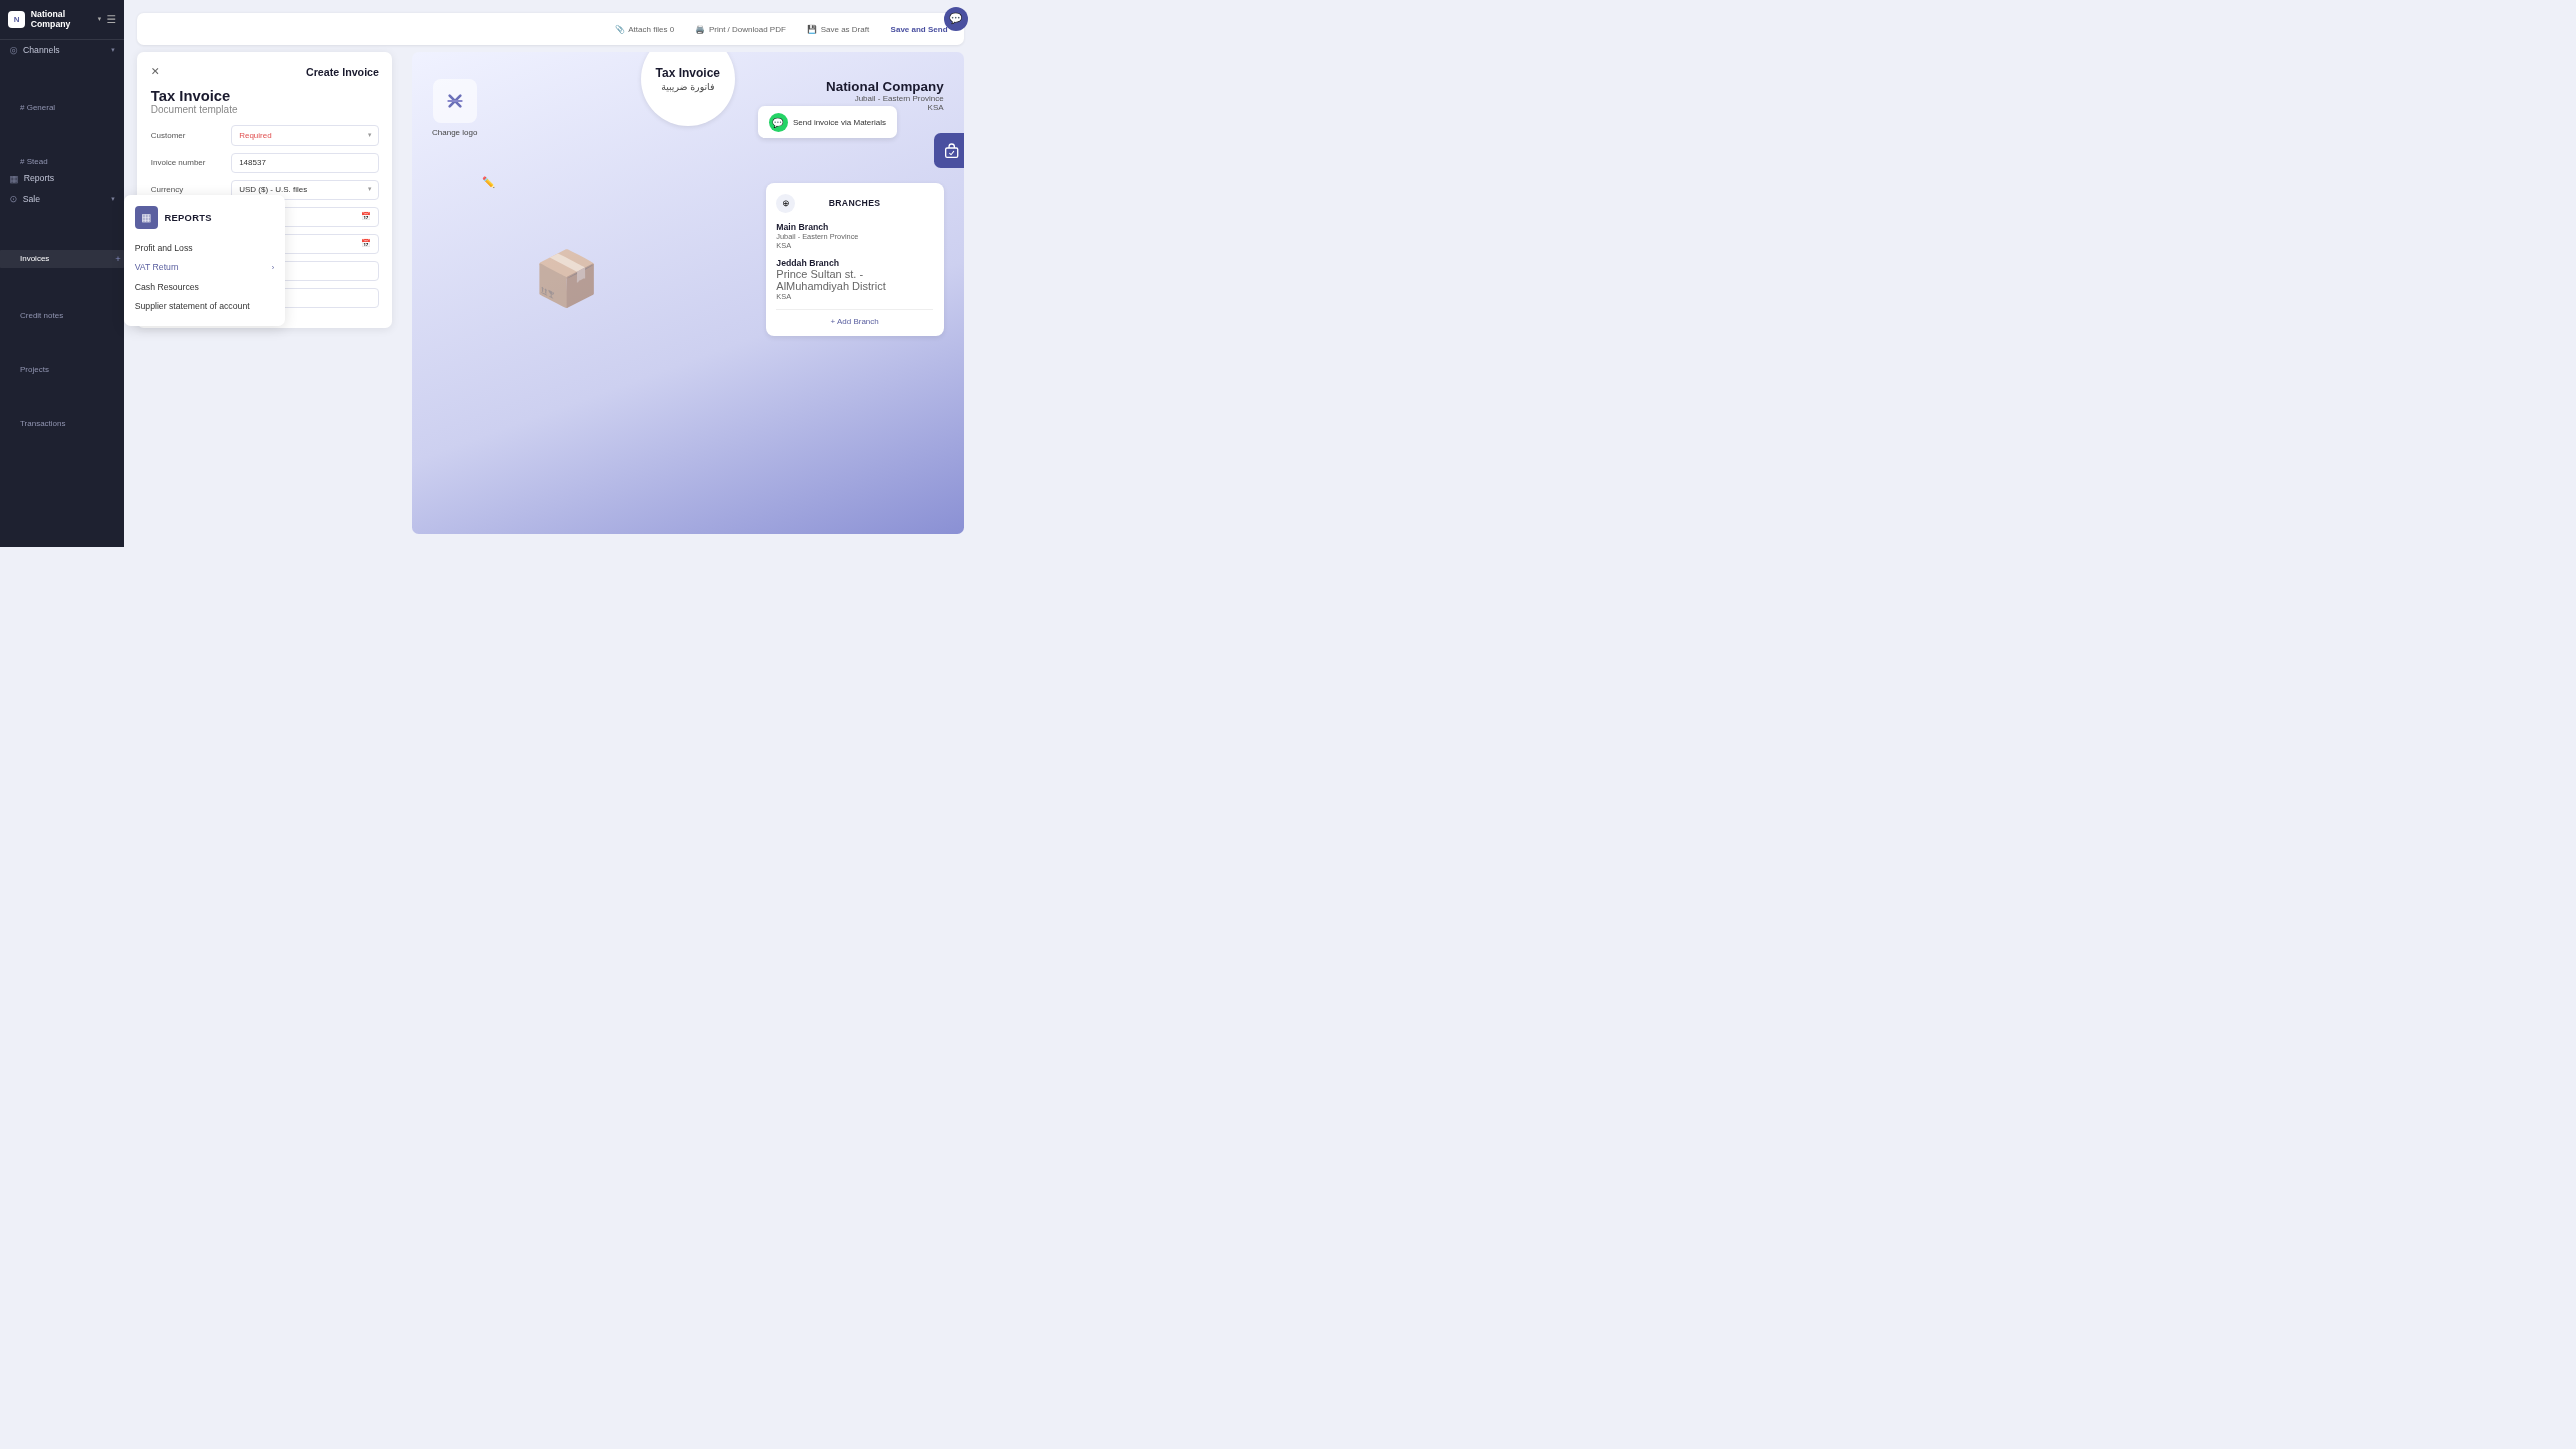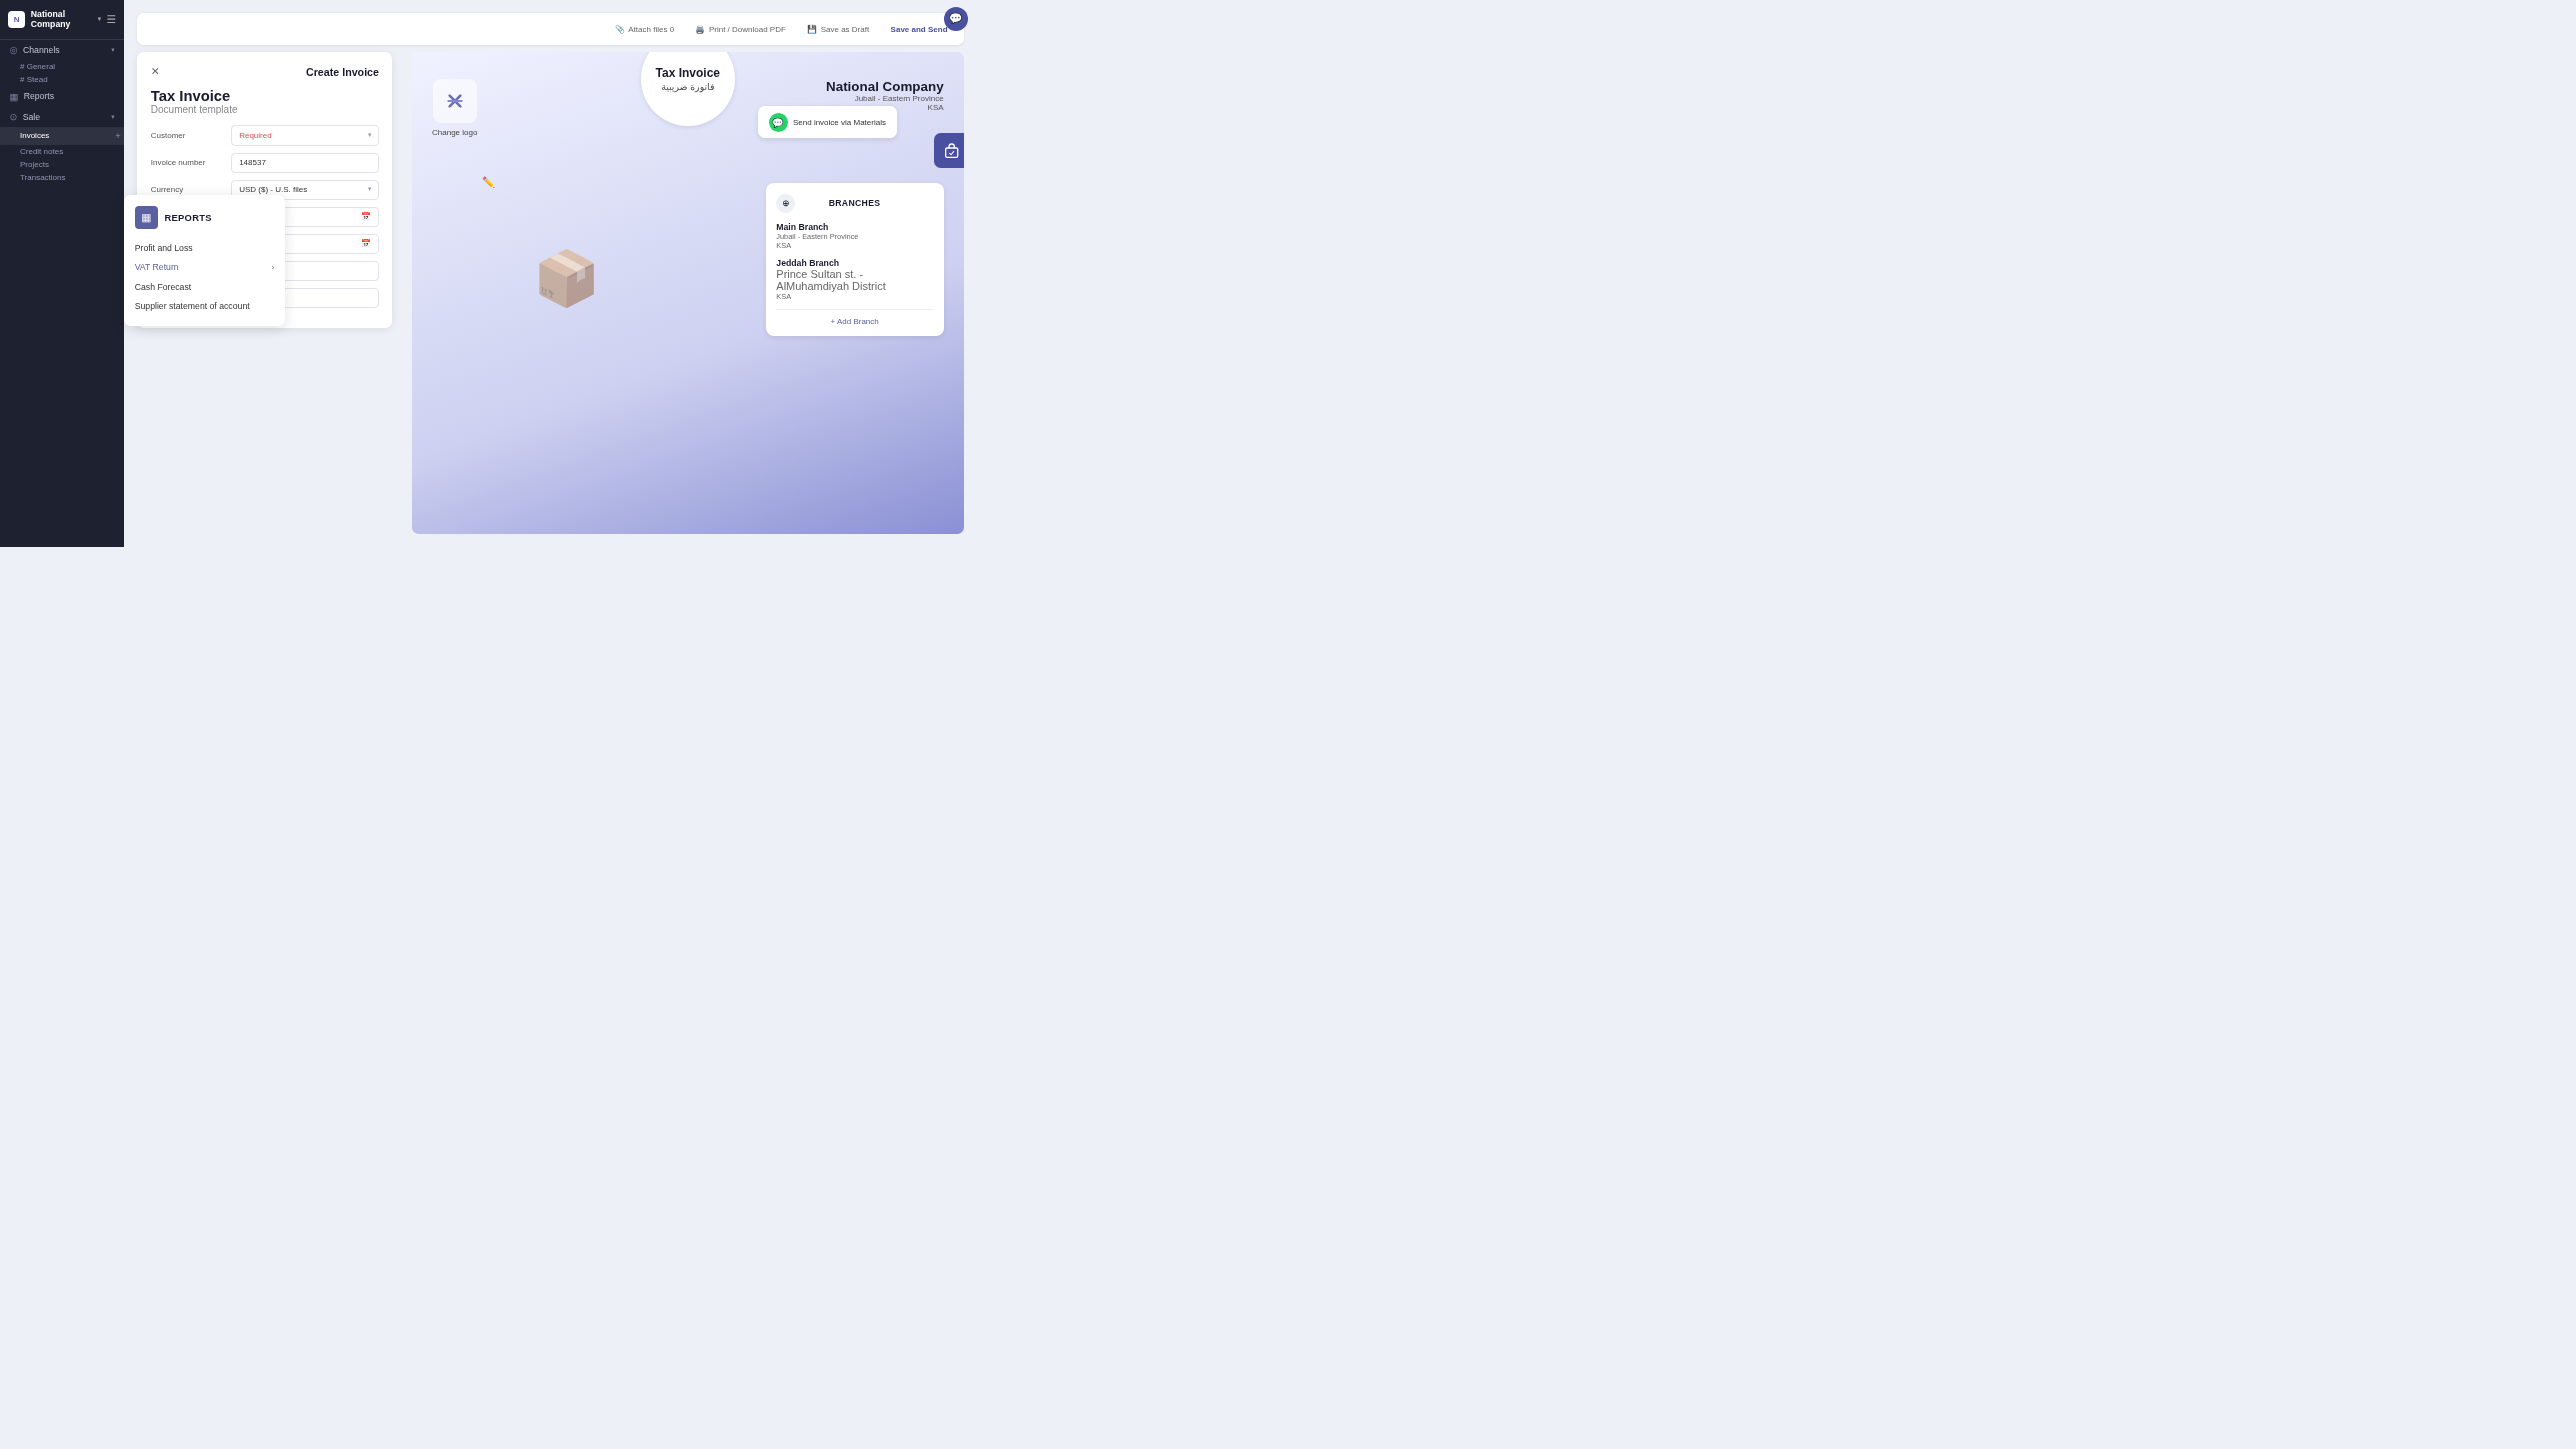--- a/index.html
+++ b/index.html
@@ -47,21 +47,21 @@
       font-size: 10.7px; color: #aaa; cursor: pointer;
     }
     .sidebar-item {
       display: flex; align-items: center;
       padding: 4.7px 9.4px;
       gap: 5.4px;
       font-size: 8.7px; color: #c0c4d6;
       cursor: pointer;
     }
     .sidebar-item-icon { font-size: 9.4px; color: #7a7f9a; }
-    .sidebar-sub { padding-left: 20px; font-size: 8px; color: #9094b0; padding-top: 2px; padding-bottom: 2px; }
+    .sidebar-sub { padding-left: 20px; font-size: 8px; color: #9094b0; padding-top: 2px; padding-bottom: 2px; margin-top: 41px; }
     .sidebar-sub.active { color: #fff; background: rgba(255,255,255,0.08); border-radius: 1px; padding: 3.4px 3.4px 3.4px 20px; }
 
     
     .main {
       position: absolute;
       left: 124px; top: 0;
       right: 0; bottom: 0;
       background: #eef0f8;
     }
 
@@ -393,21 +393,21 @@
   <div class="reports-popup">
     <div class="reports-popup-header">
       <div class="reports-icon-box">▦</div>
       <span class="reports-popup-title">REPORTS</span>
     </div>
     <div class="reports-item">Profit and Loss</div>
     <div class="reports-item active" style="display:flex;justify-content:space-between;align-items:center;">
       <span>VAT Return</span>
       <span style="font-size:7.4px;color:#5b60a0;">›</span>
     </div>
-    <div class="reports-item">Cash Forecast</div>
+    <div class="reports-item">Cash Resources</div>
     <div class="reports-item">Supplier statement of account</div>
   </div>
 
   <div style="position:absolute;left:104px;top:50%;transform:translateY(-50%);font-size:19px;color:#6066b0;opacity:0.7;">🔓</div>
 
   <div style="position:absolute;right:9.4px;top:6.7px;width:24px;height:24px;background:#4a50a0;border-radius:50%;display:flex;align-items:center;justify-content:center;font-size:10.7px;color:#fff;">💬</div>
 
 </div>
 
 

